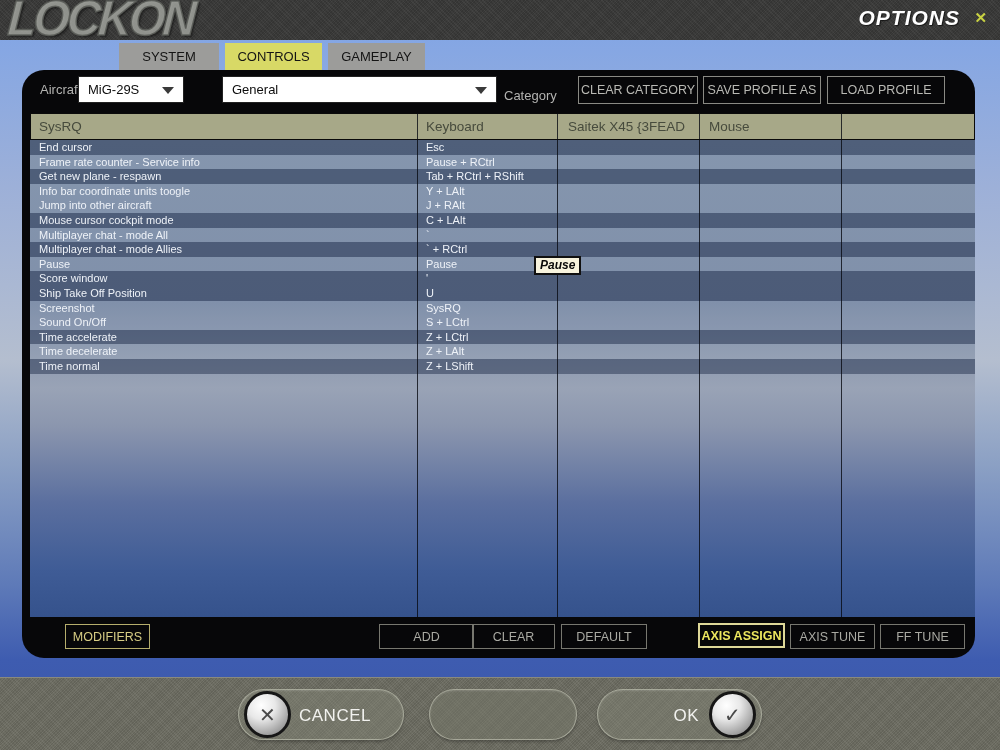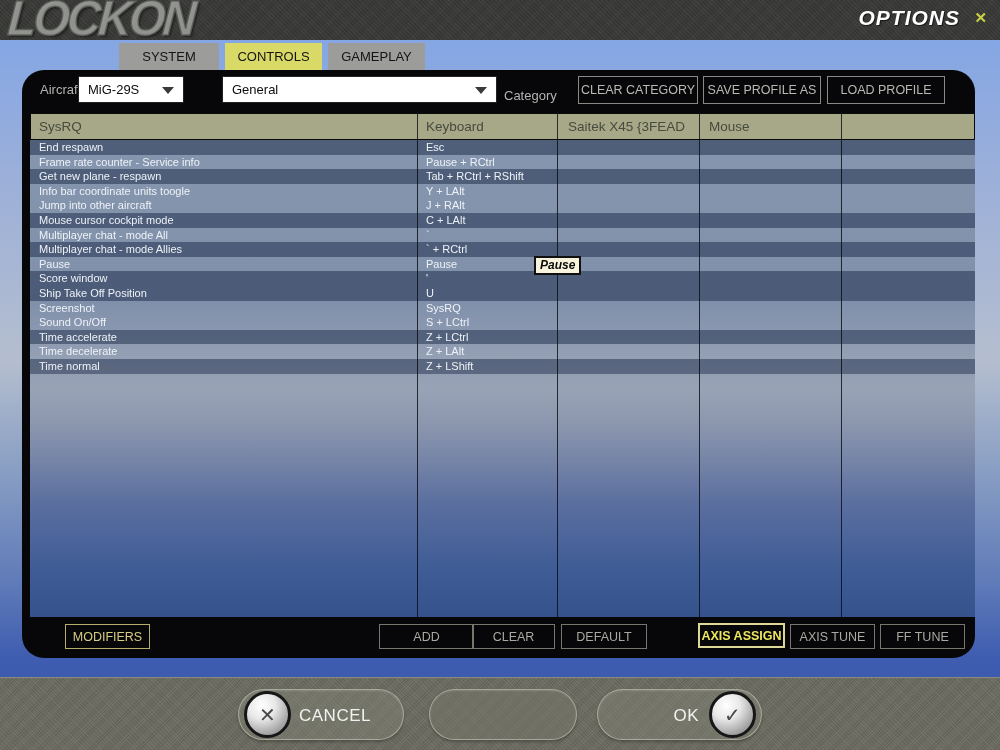--- a/index.html
+++ b/index.html
@@ -196,21 +196,21 @@
   <div class="thead">
     <span class="h-action">SysRQ</span>
     <span class="h-key">Keyboard</span>
     <span class="h-stick">Saitek X45 {3FEAD</span>
     <span class="h-mouse">Mouse</span>
     <span class="h-extra"></span>
   </div>
 
   <div class="tbody">
       <div class="trow odd">
-        <span class="c-action">End respawn</span>
+        <span class="c-action">End cursor</span>
         <span class="c-key">Esc</span>
       </div>
       <div class="trow even">
         <span class="c-action">Frame rate counter - Service info</span>
         <span class="c-key">Pause + RCtrl</span>
       </div>
       <div class="trow odd">
         <span class="c-action">Get new plane - respawn</span>
         <span class="c-key">Tab + RCtrl + RShift</span>
       </div>

